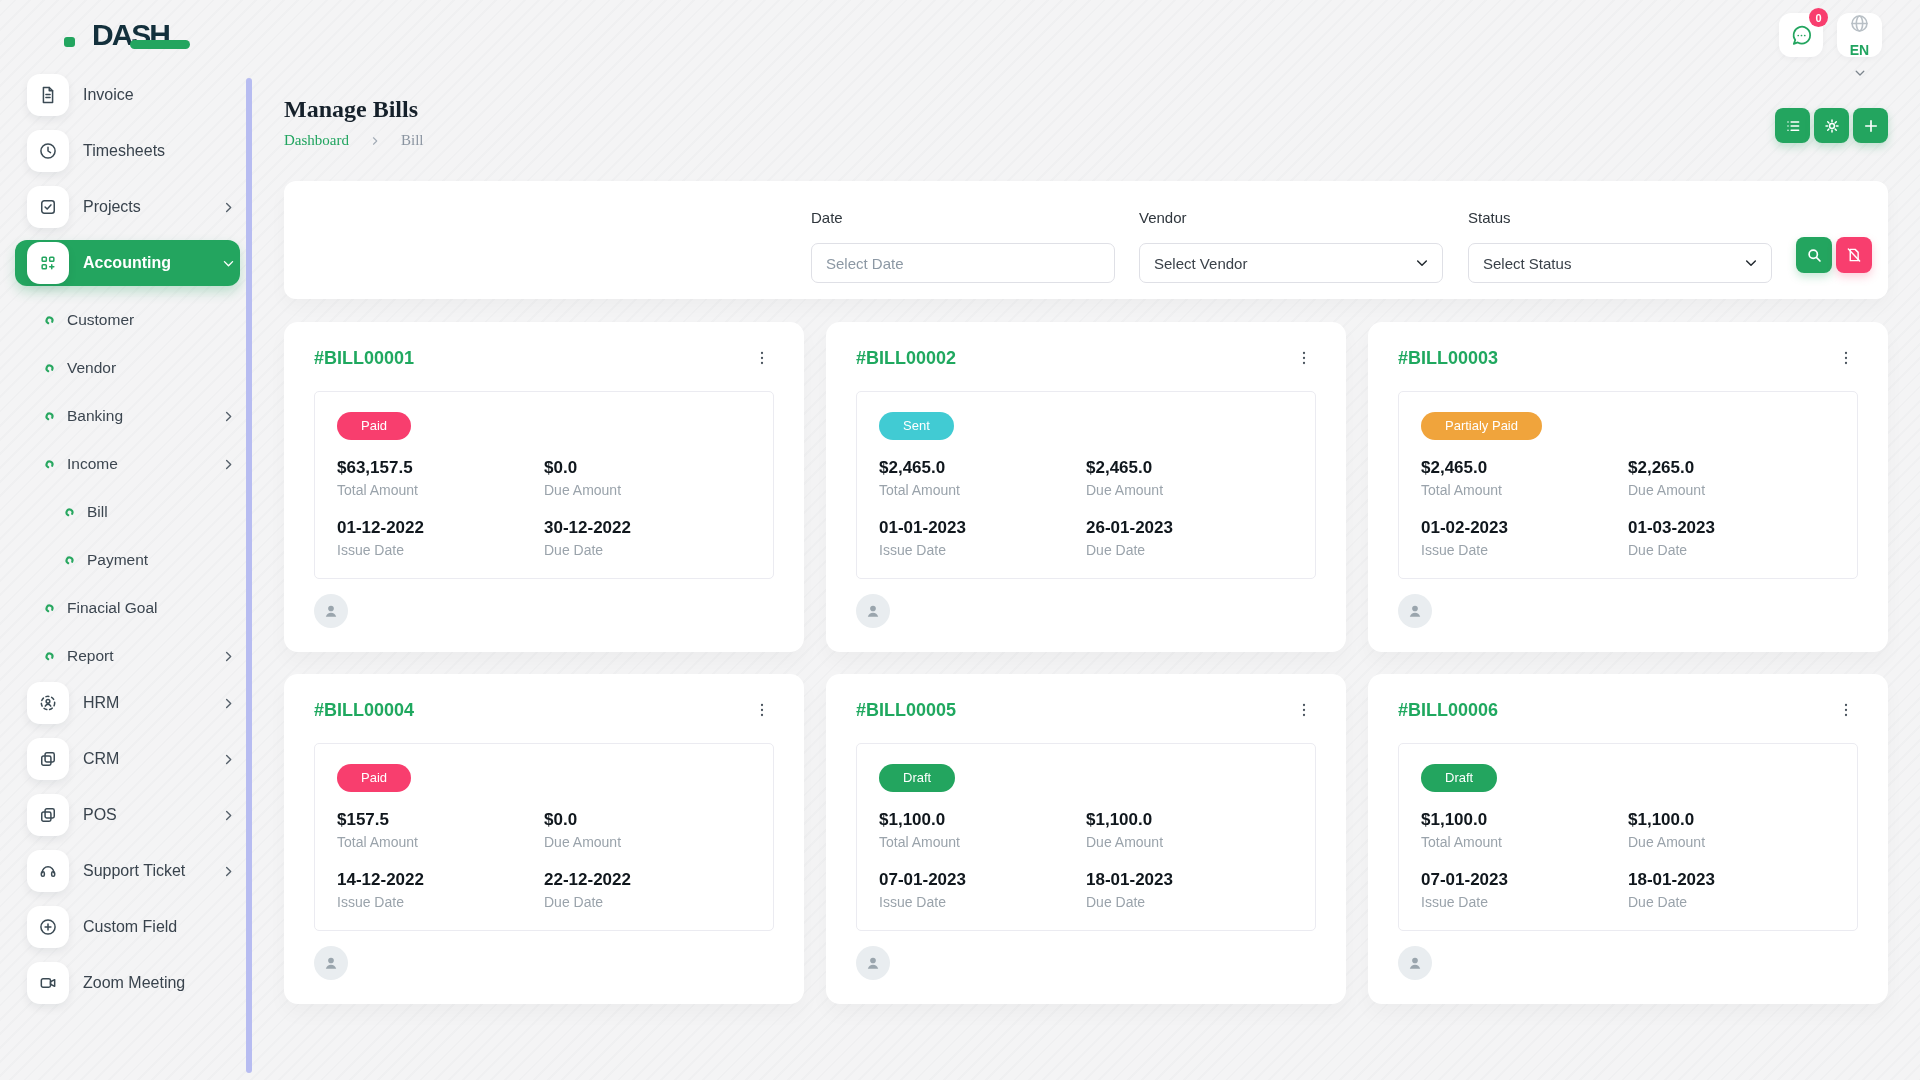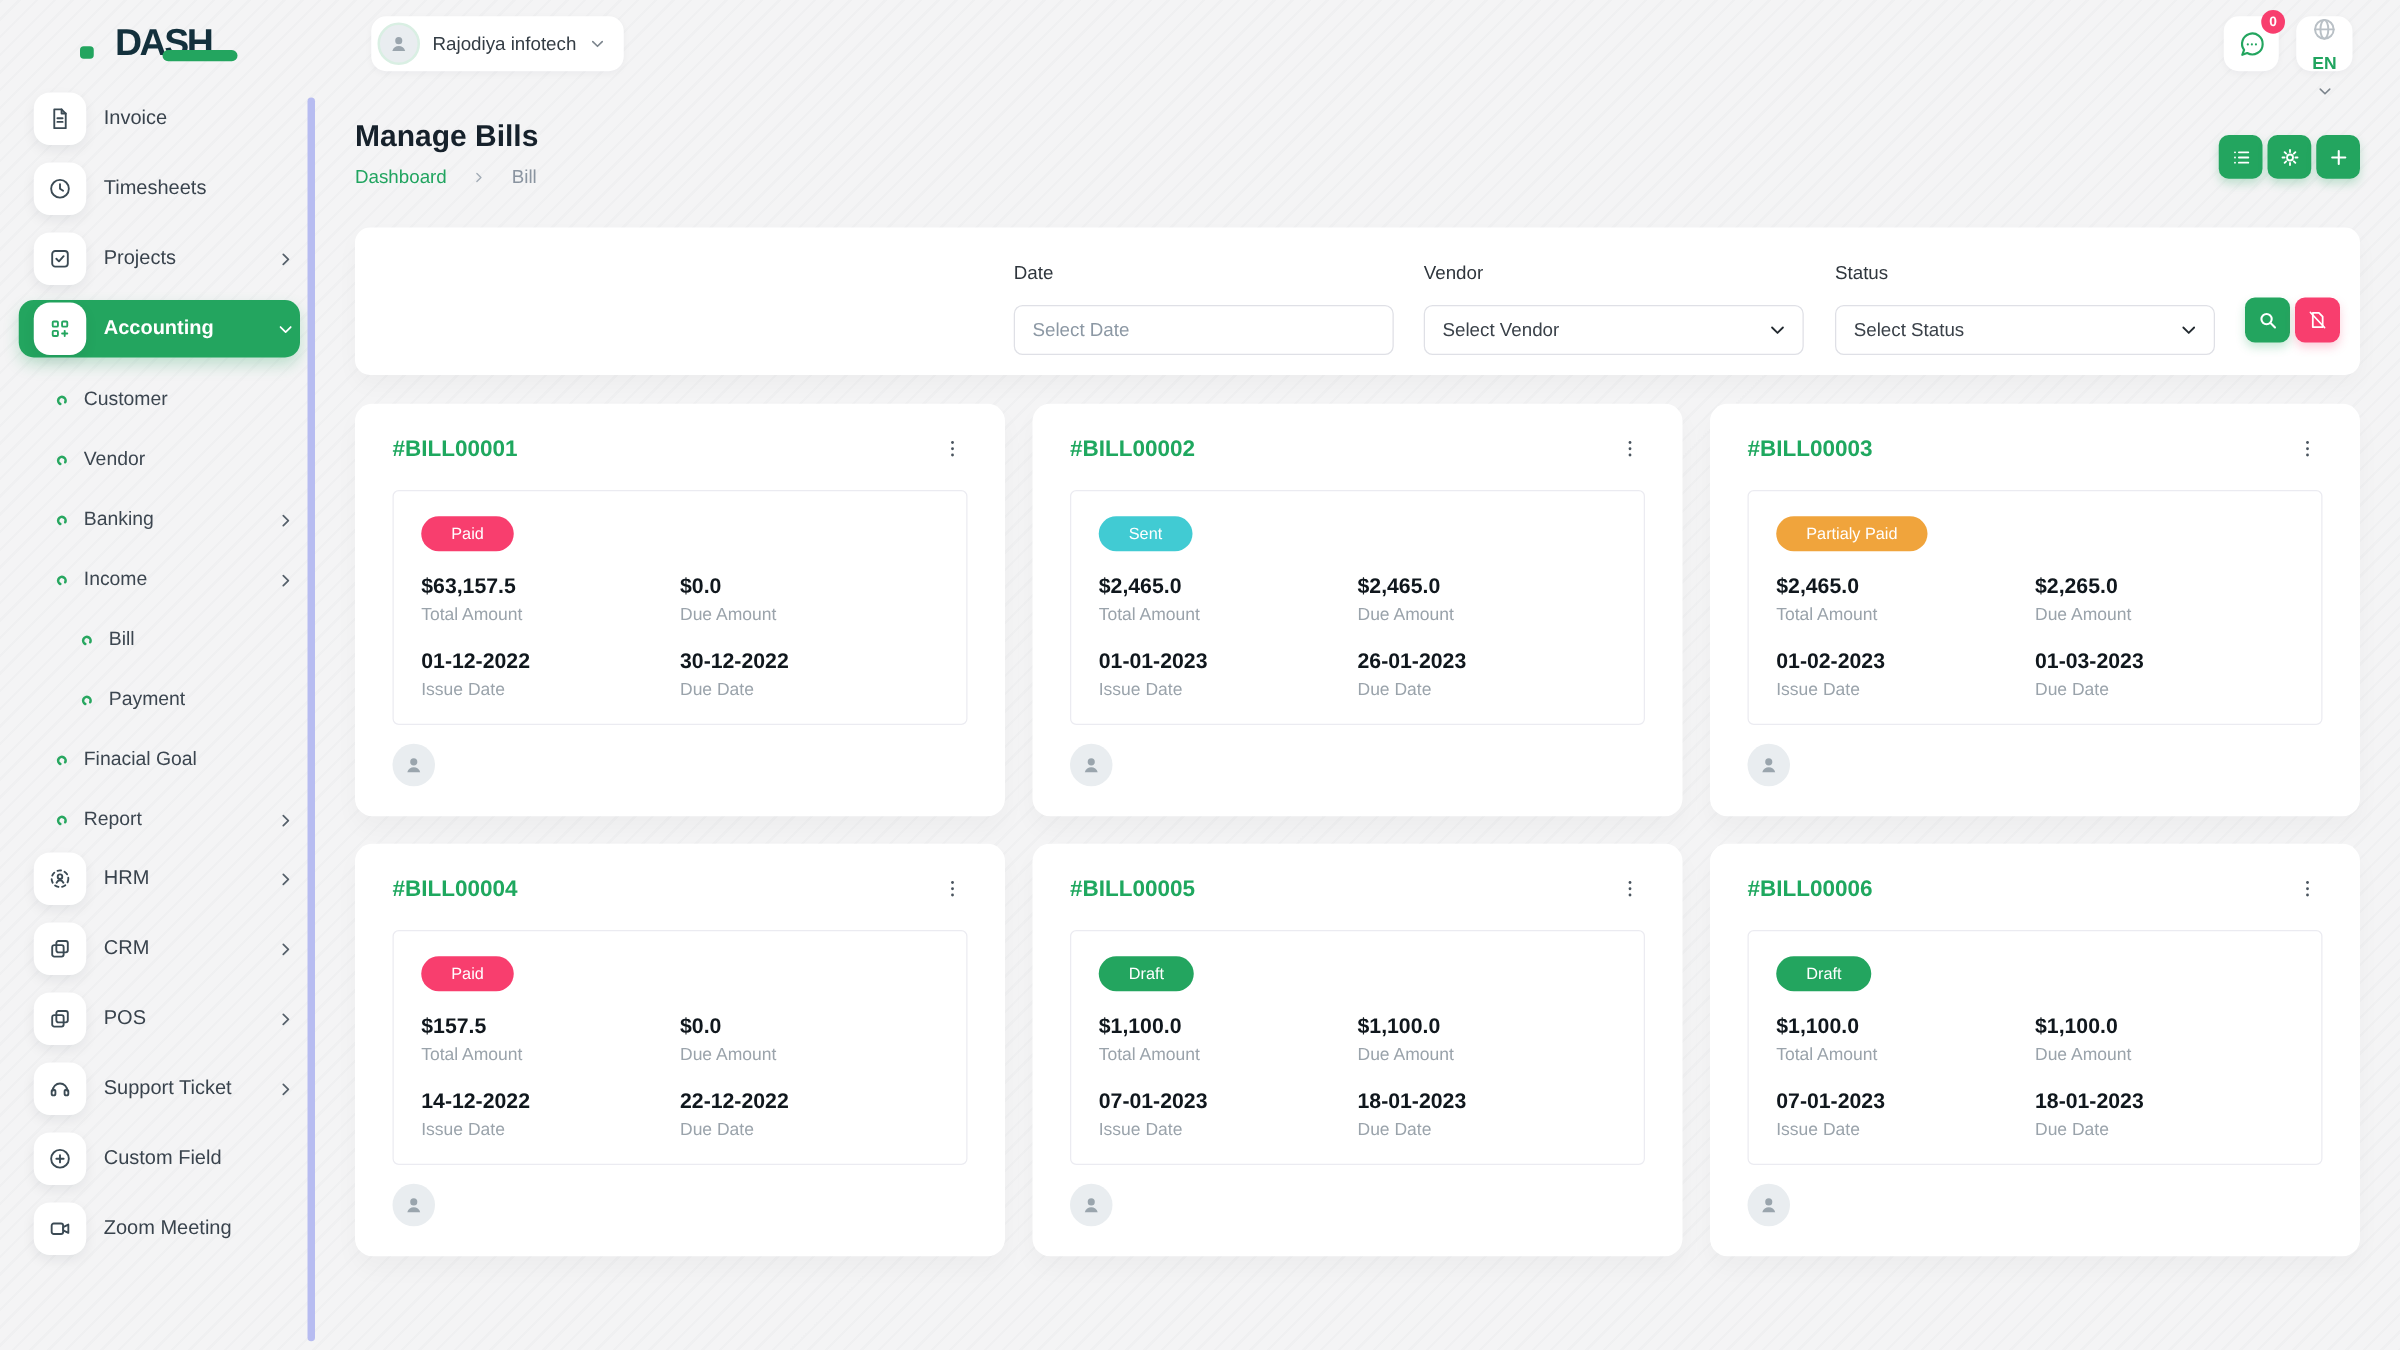--- a/index.html
+++ b/index.html
@@ -50,21 +50,21 @@
   .sb-bullet { width:11px; height:11px; flex:0 0 auto; color:#28a760; }
   .sb-bullet svg { width:11px; height:11px; }
   .sb-row.sub .sb-label, .sb-row.subsub .sb-label { font-size:15.5px; margin-left:12px; color:#3c4650; }
   .sb-row.accent .sb-label { color:#6c67ef; }
   .sb-chev { color:#55606a; padding-right:4px; }
   .sb-chev svg { width:15px; height:15px; }
   .sb-row.top.active .sb-chev { color:#fff; }
 
   
   .main { position:absolute; top:70px; left:284px; width:1604px; }
-  .page-head { position:relative; padding-top:26px; }
+  .page-head { position:relative; padding-top:26px;font-family:Liberation Serif, serif; }
   .page-title { font-size:24px; font-weight:bold; color:#16212b; }
   .breadcrumb { margin-top:9px; display:flex; align-items:center; gap:20px; font-size:15px; }
   .bc-link { color:#20a45f; text-decoration:none; cursor:pointer; }
   .bc-sep { color:#a2abb5; } .bc-sep svg { width:12px; height:12px; }
   .bc-current { color:#8a94a0; }
   .toolbar { position:absolute; top:38px; right:0; display:flex; gap:4px; }
   .tb-btn { width:35px; height:35px; border-radius:8px; background:#23a55f; color:#fff; display:flex; align-items:center; justify-content:center; box-shadow:0 4px 8px rgba(35,165,95,0.25); }
   .tb-btn svg { width:18px; height:18px; }
 
   
@@ -95,36 +95,20 @@
 </style>
 </head>
 <body>
 
 <div class="header">
   <div class="logo">
     <span class="logo-dot"></span>
     <span class="logo-text">DASH</span>
     <span class="logo-bar"></span>
   </div>
-  <button class="company-pill">
-    <span class="avatar-sm">
-        <span>
-          <svg viewBox="0 0 24 24" fill="none" stroke="currentColor" stroke-width="1.8" stroke-linecap="round" stroke-linejoin="round">
-            <circle cx="12" cy="9" r="3.4" fill="currentColor" stroke="none"></circle>
-            <path d="M5.8 19c.9-3.3 3.3-4.9 6.2-4.9s5.3 1.6 6.2 4.9z" fill="currentColor" stroke="none"></path>
-          </svg>
-        </span>
-      </span>
-    <span class="company-name">Rajodiya infotech</span>
-    <span class="chev-sm">
-        <svg viewBox="0 0 24 24" fill="none" stroke="currentColor" stroke-width="2.2" stroke-linecap="round" stroke-linejoin="round">
-          <path d="M5.5 9l6.5 6.5L18.5 9"></path>
-        </svg>
-      </span>
-  </button>
   <div class="header-spacer"></div>
   <button class="chat-btn">
     <span>
         <svg viewBox="0 0 24 24" fill="none" stroke="currentColor" stroke-width="1.8" stroke-linecap="round" stroke-linejoin="round">
           <path d="M21 11.8a8.6 8.6 0 0 1-12.9 7.4L4 20.7l1.5-4.1A8.6 8.6 0 1 1 21 11.8z"></path>
           <circle cx="8.6" cy="12" r="0.9" fill="currentColor" stroke="none"></circle>
           <circle cx="12" cy="12" r="0.9" fill="currentColor" stroke="none"></circle>
           <circle cx="15.4" cy="12" r="0.9" fill="currentColor" stroke="none"></circle>
         </svg>
       </span>

